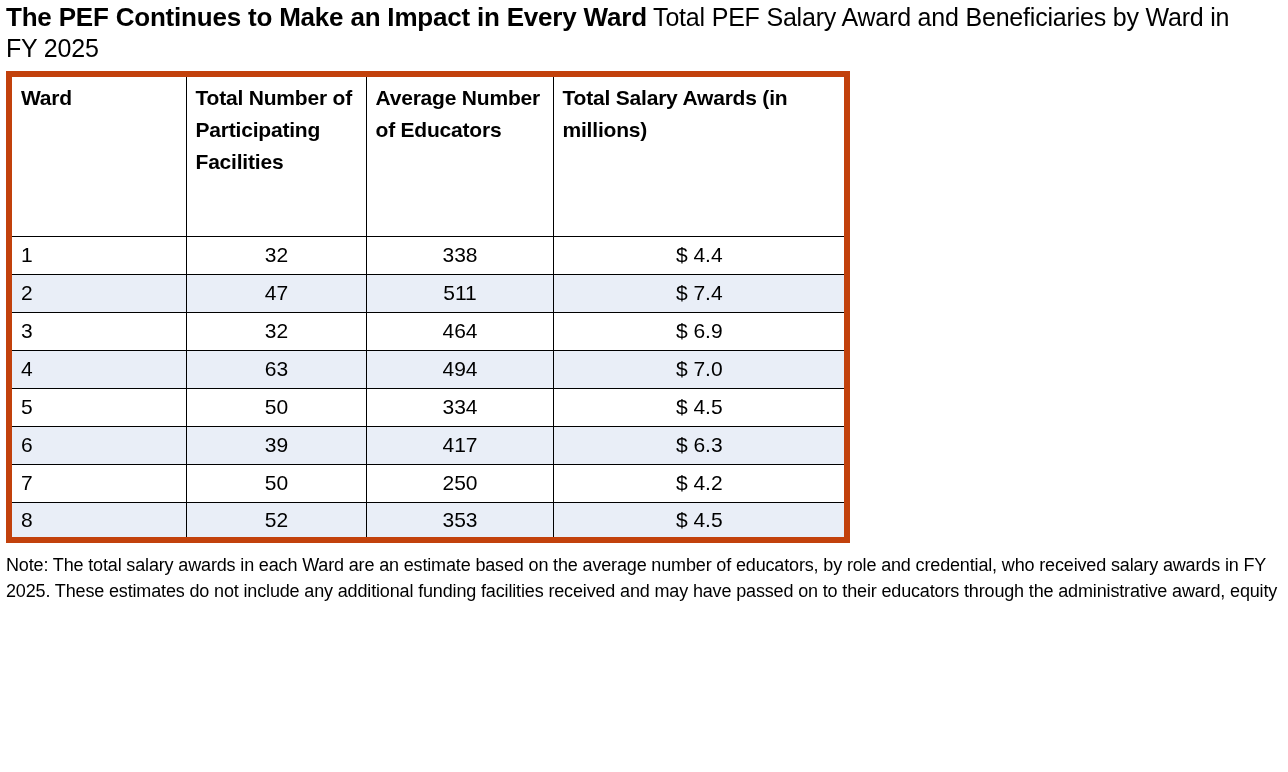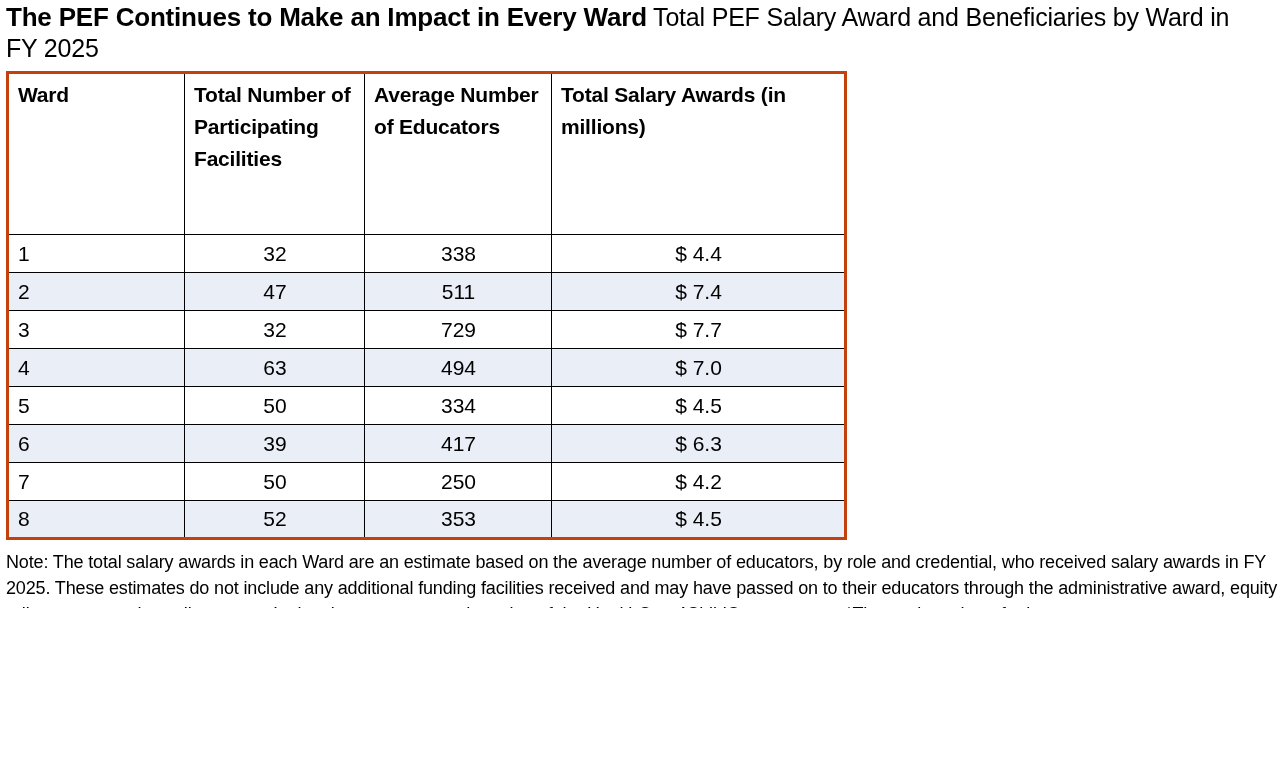--- a/index.html
+++ b/index.html
@@ -24,21 +24,21 @@
     letter-spacing: -0.2px;
   }
   .title-bold {
     font-weight: 700;
     font-size: 26px;
   }
   table.ward-table {
     border-collapse: collapse;
     width: 838px;
     table-layout: fixed;
-    border: 3px solid #c2410c;
+    border: 6px solid #c2410c;
   }
   .ward-table th, .ward-table td {
     border: 1.5px solid #000;
     font-size: 21px;
     box-sizing: border-box;
   }
   .ward-table th {
     text-align: left;
     vertical-align: top;
     font-weight: 700;
@@ -110,22 +110,22 @@
       </tr>
       <tr class="alt">
         <td>2</td>
         <td class="num">47</td>
         <td class="num">511</td>
         <td class="num">$ 7.4</td>
       </tr>
       <tr>
         <td>3</td>
         <td class="num">32</td>
-        <td class="num">729</td>
-        <td class="num">$ 7.7</td>
+        <td class="num">464</td>
+        <td class="num">$ 6.9</td>
       </tr>
       <tr class="alt">
         <td>4</td>
         <td class="num">63</td>
         <td class="num">494</td>
         <td class="num">$ 7.0</td>
       </tr>
       <tr>
         <td>5</td>
         <td class="num">50</td>

